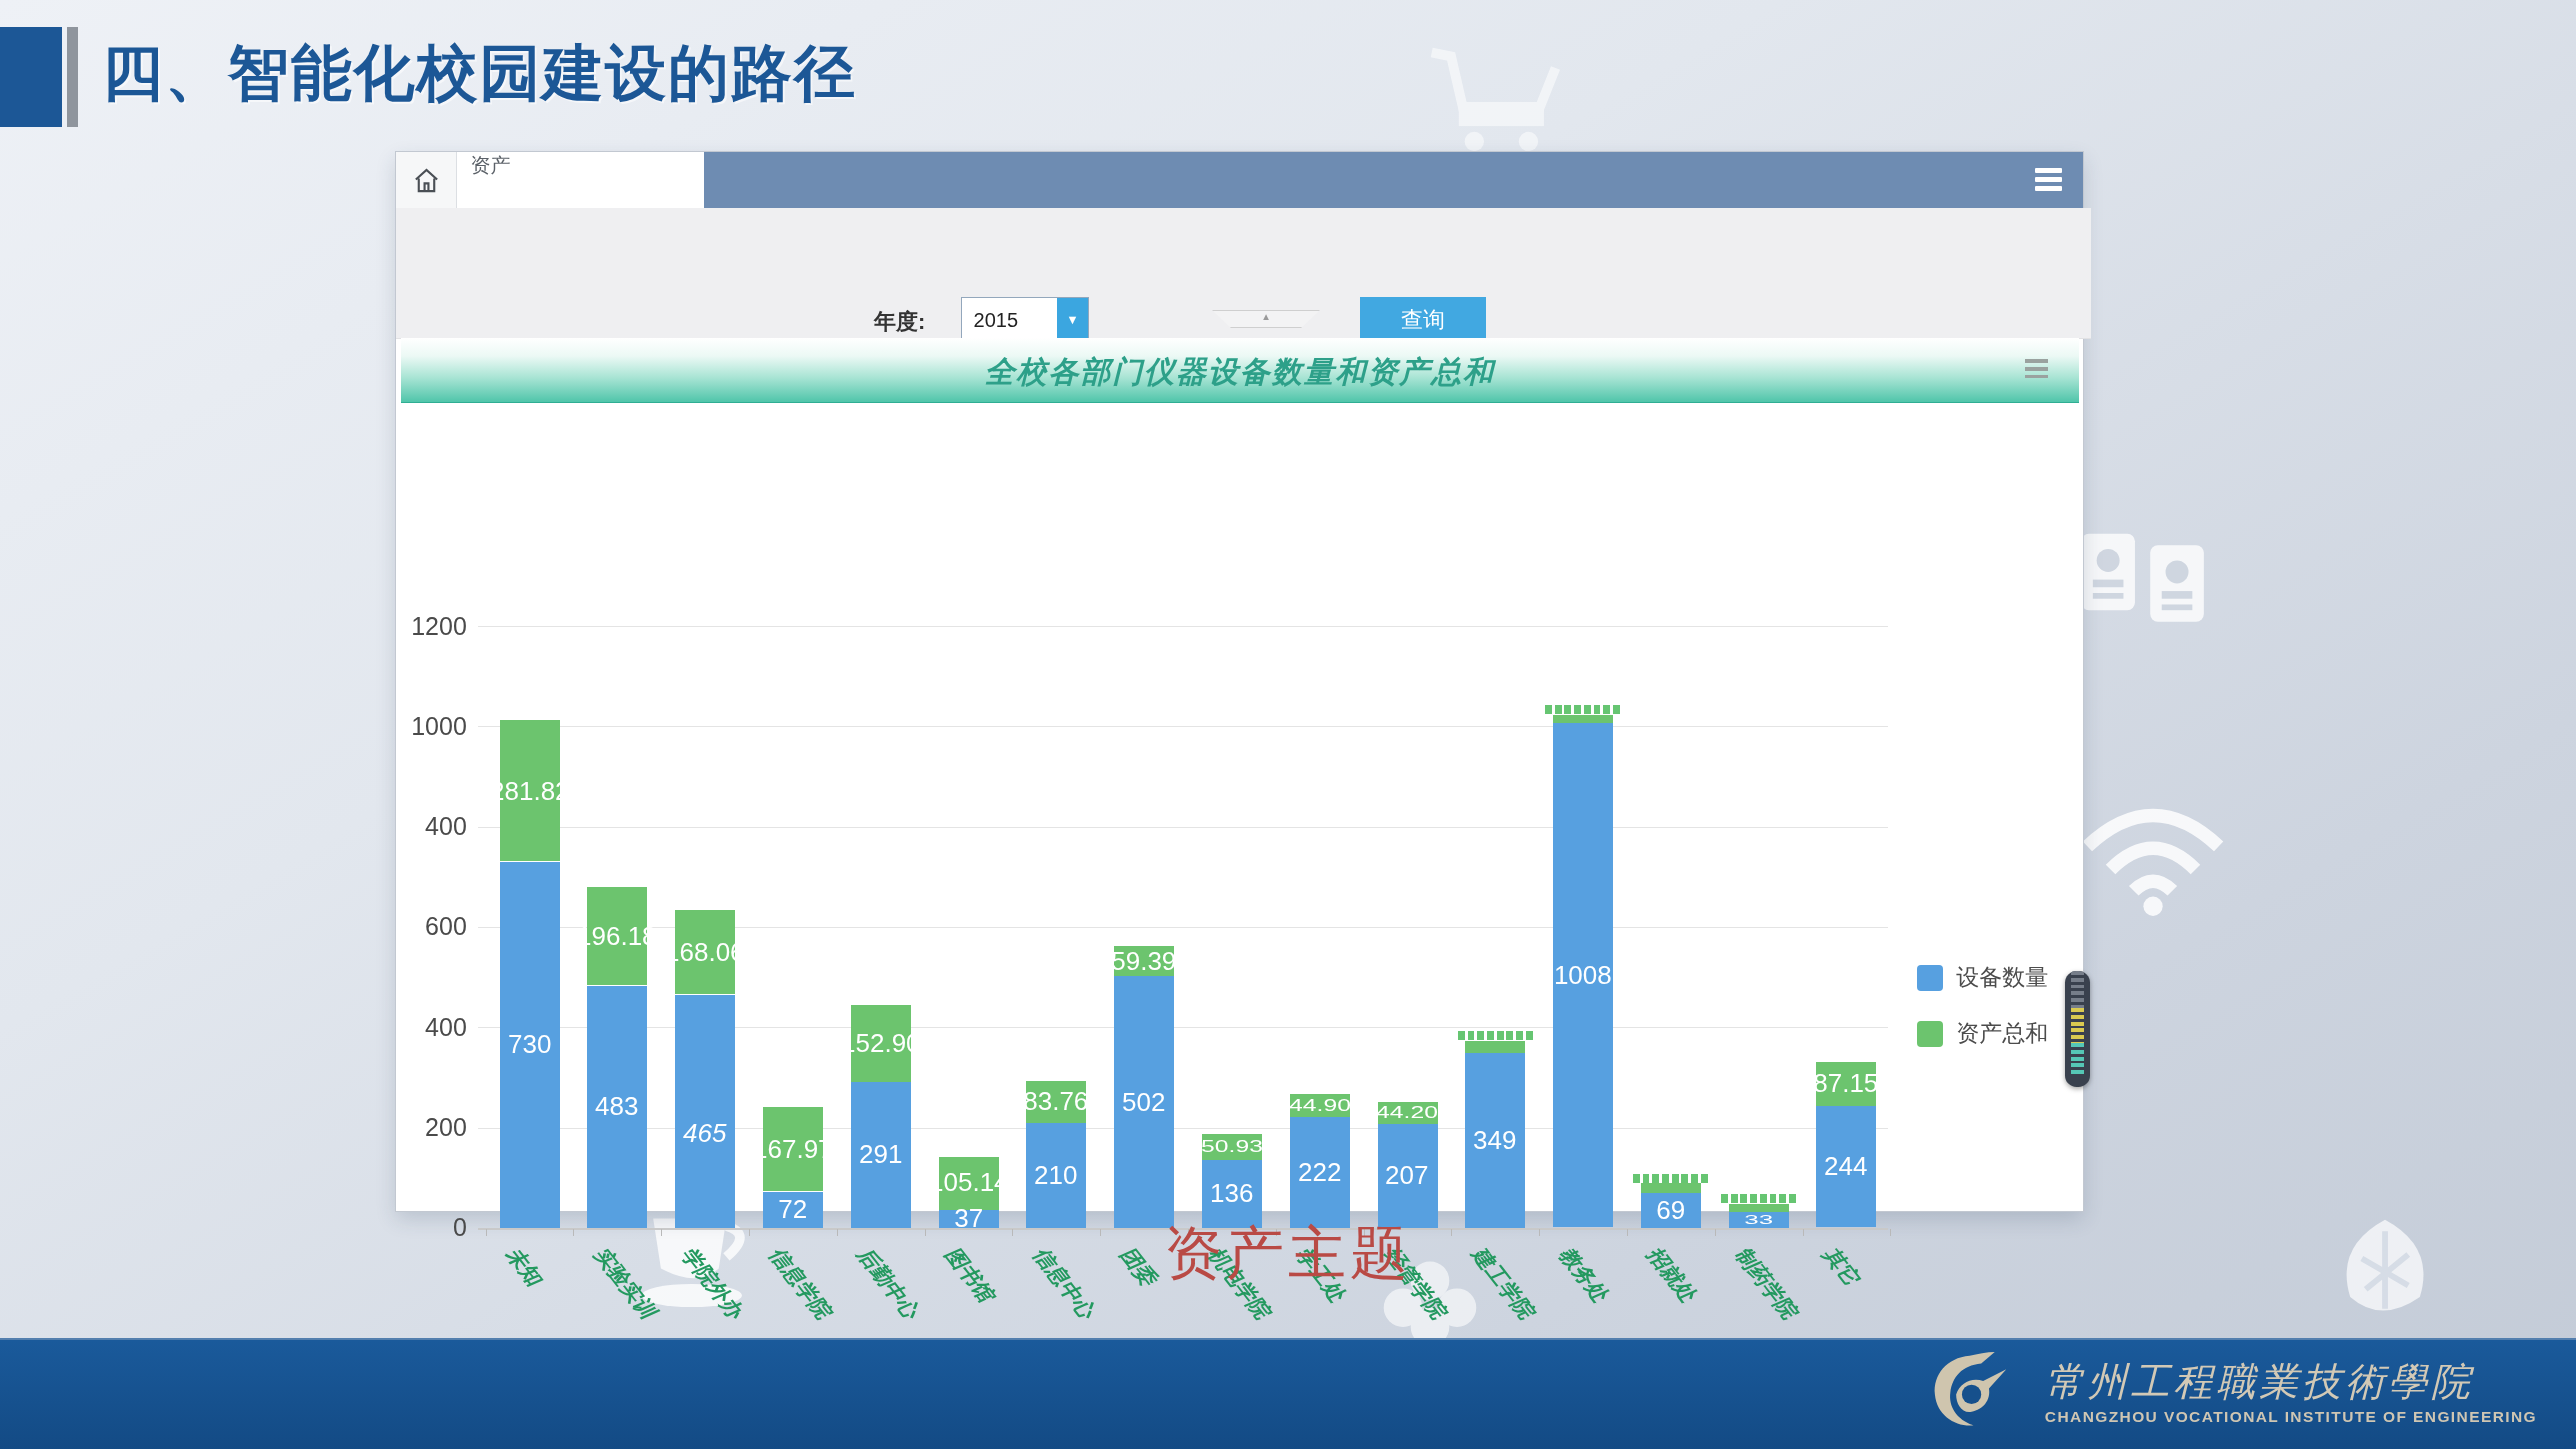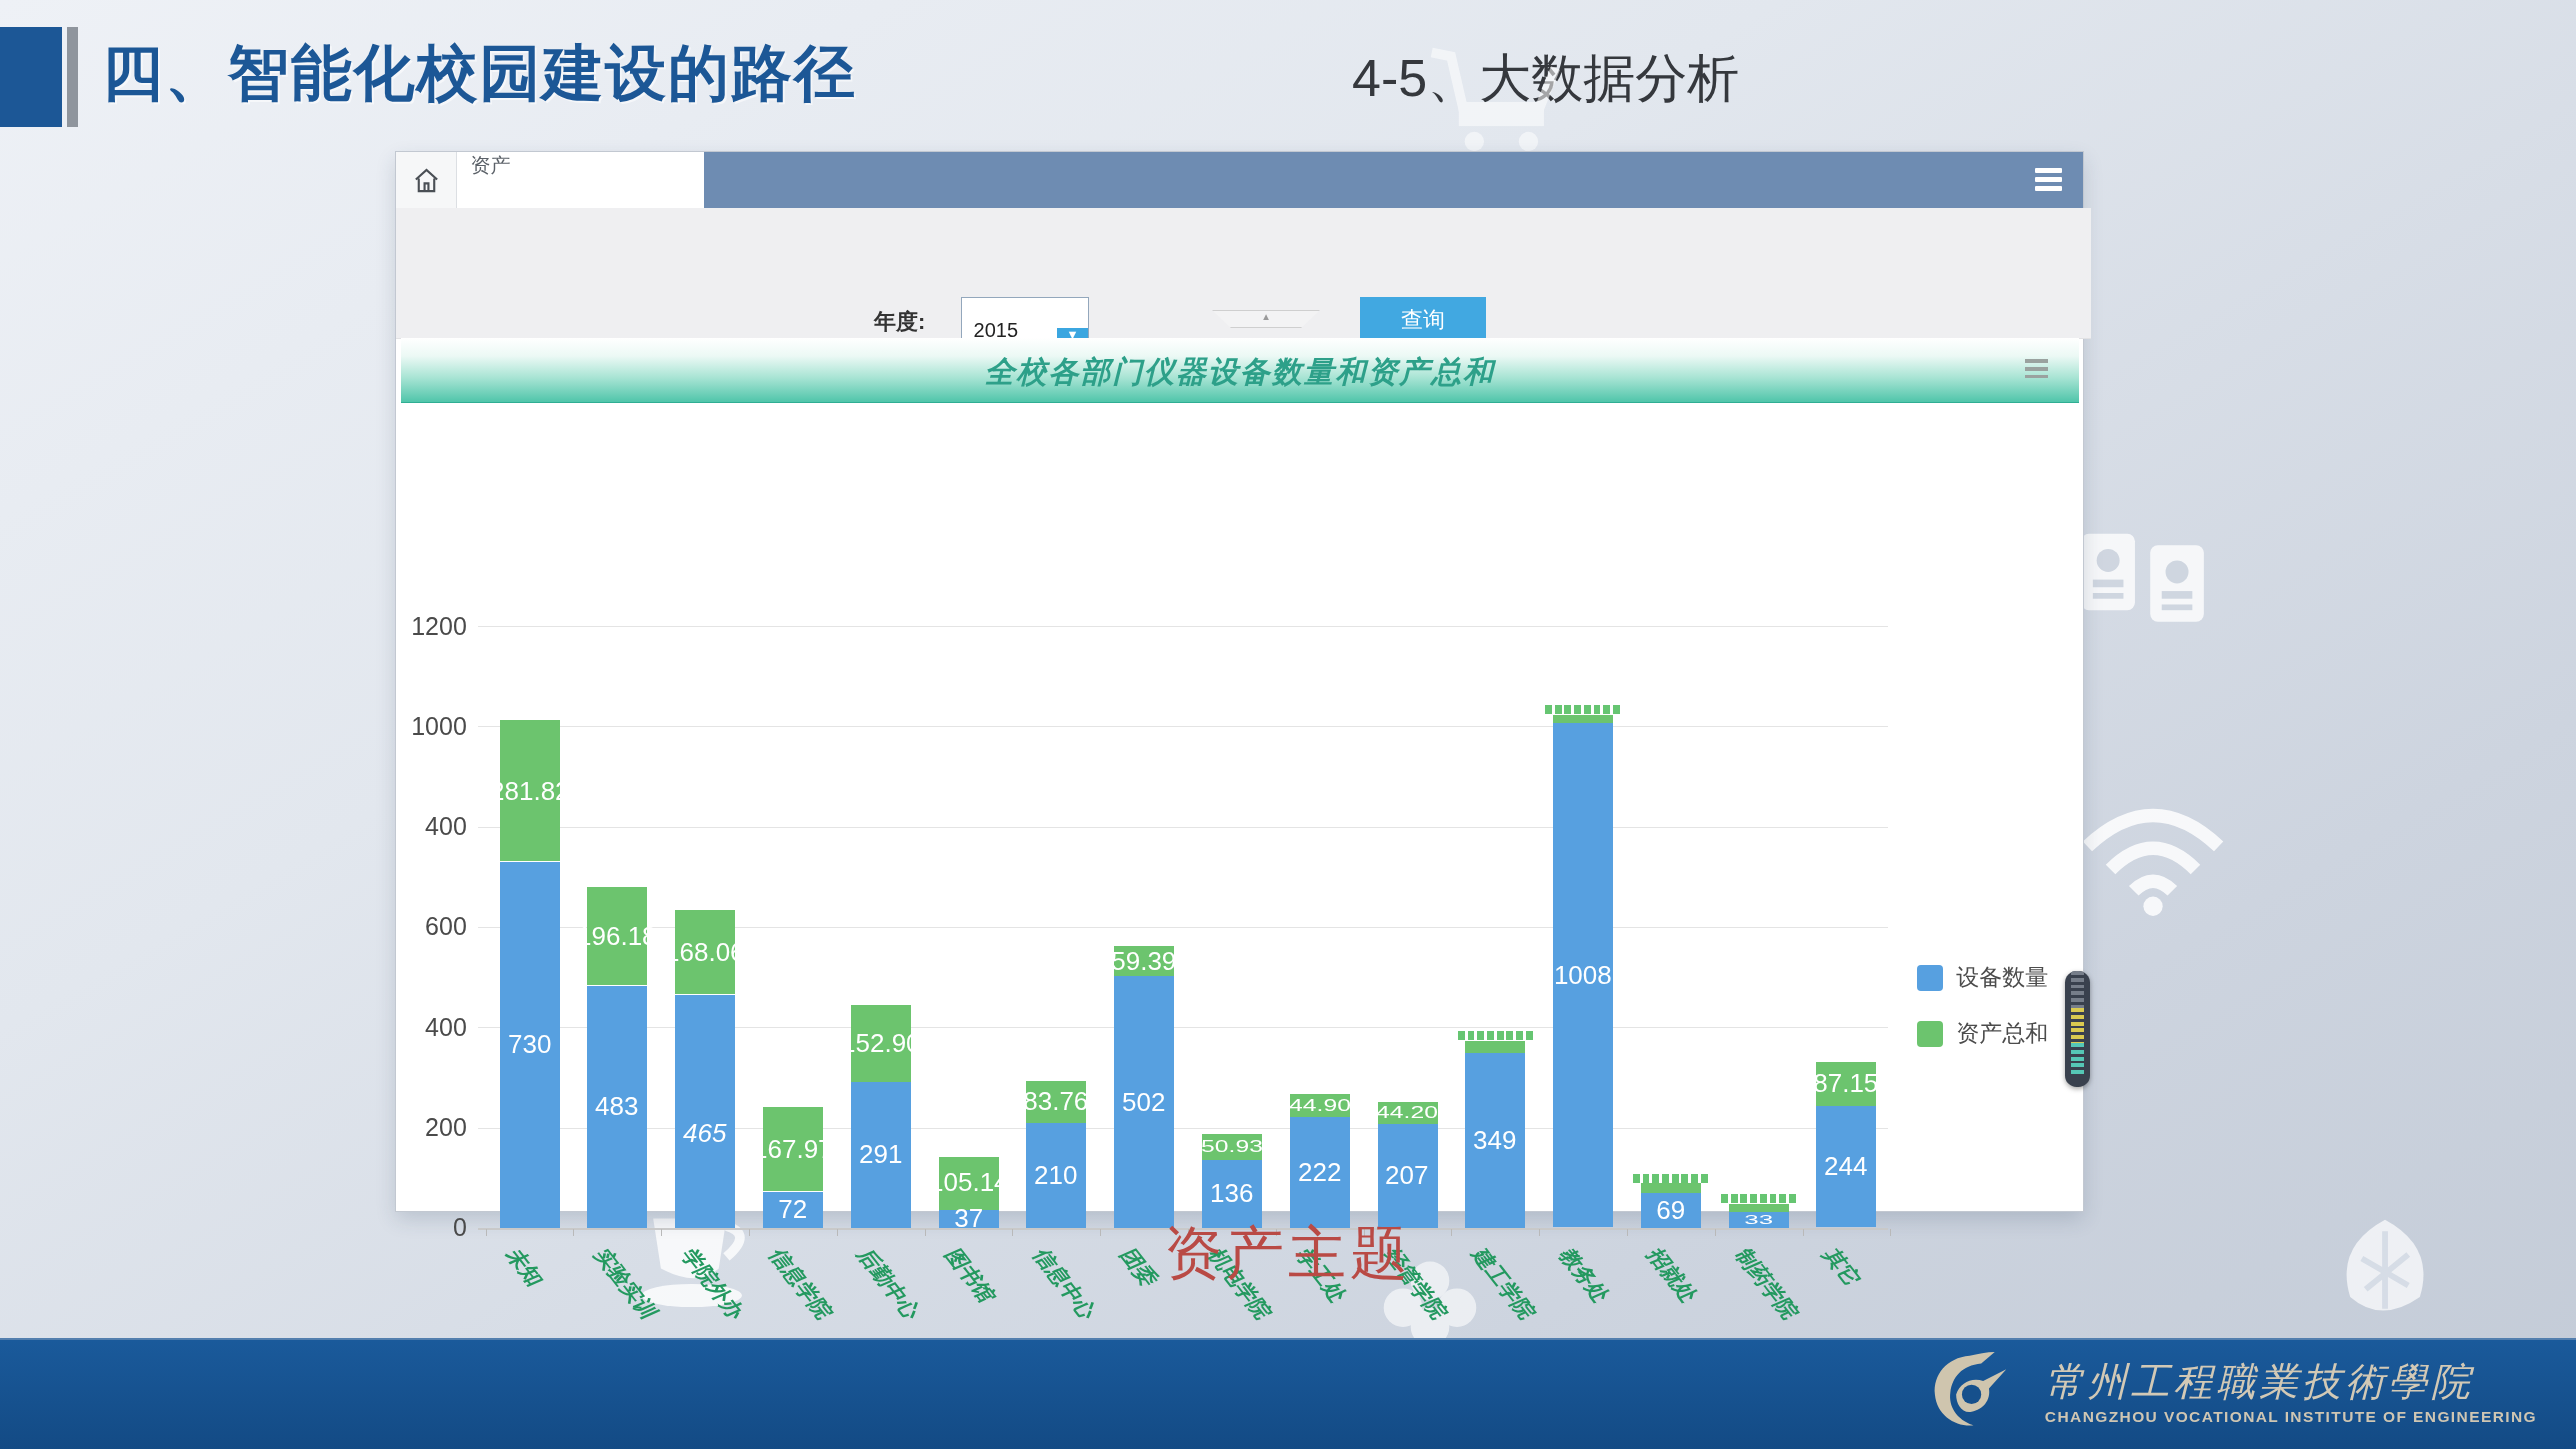--- a/index.html
+++ b/index.html
@@ -24,21 +24,21 @@
   .titlebar{position:absolute;left:0;top:0;width:100%;height:56px;background:#6e8cb2;display:flex;}
   .home-box{width:60px;height:56px;background:#f6f7f8;display:flex;align-items:center;justify-content:center;border-right:1px solid #dcdfe3;}
   .tab{width:247px;height:56px;background:#ffffff;display:flex;padding-left:13.5px;
        font-size:20px;color:#5b6168;box-sizing:border-box;}
   .win-burger{position:absolute;right:21px;top:16.4px;width:27px;height:23px;cursor:pointer;}
   .win-burger span{display:block;width:27px;height:4.8px;background:#fff;margin-bottom:3.9px;border-radius:1px;}
 
   .toolbar{position:absolute;left:0;top:56px;width:100%;height:130px;background:#efeff1;border-bottom:1px solid #e2e2e4;padding-left:8px;}
   .year-label{position:absolute;left:478px;top:99px;font-size:22px;font-weight:bold;color:#333;}
   .year-select{position:absolute;left:565px;top:89px;width:126px;height:44px;background:#fff;
-               border:1px solid #93a7bc;display:flex;cursor:pointer;align-items:flex-end;}
+               border:1px solid #93a7bc;display:flex;cursor:pointer;}
   .year-select .val{flex:1;font-size:20px;color:#222;display:flex;align-items:center;padding-left:11.6px;}
   .year-select .dd{width:31px;background:#3ba6e0;display:flex;align-items:center;justify-content:center;
                    color:#fff;font-size:12.6px;}
   .query-btn{position:absolute;left:964px;top:89px;width:126px;height:46px;background:#41a8e1;color:#fff;
              font-size:22px;border:none;display:flex;align-items:center;justify-content:center;cursor:pointer;}
   .collapse-handle{position:absolute;left:816px;top:158px;width:106px;height:16.4px;background:#f3f3f4;
                    border:1px solid #cfcfcf;clip-path:polygon(0 0,100% 0,82% 100%,18% 100%);
                    display:flex;align-items:flex-start;justify-content:center;color:#9a9a9a;font-size:9.7px;cursor:pointer;}
 
   
@@ -86,21 +86,20 @@
   .footer-en{font-size:15.5px;font-weight:bold;color:#cfc6b3;letter-spacing:1.4px;}
 </style>
 </head>
 <body>
 
 <div class="slide">
 
   <div class="corner-block"></div>
   <div class="corner-bar"></div>
   <div class="sec-title">四、智能化校园建设的路径</div>
-  <div class="sub-title">4-5、大数据分析</div>
 
   <svg class="wm" style="left:1420px;top:41px" width="155" height="116" viewBox="0 0 80 60">
     <path d="M6 6 L16 8 L22 34 L62 34 L70 14" fill="none" stroke="#fff" stroke-width="5"></path>
     <rect x="20" y="34" width="44" height="10" fill="#fff"></rect>
     <circle cx="28" cy="52" r="5" fill="#fff"></circle>
       <circle cx="56" cy="52" r="5" fill="#fff"></circle>
   </svg>
   <svg class="wm" style="left:2077px;top:526px;opacity:.8" width="135" height="111" viewBox="0 0 70 58">
     <rect x="2" y="4" width="28" height="40" rx="4" fill="#fff"></rect>
     <circle cx="16" cy="18" r="6" fill="#cfd6e0"></circle>

